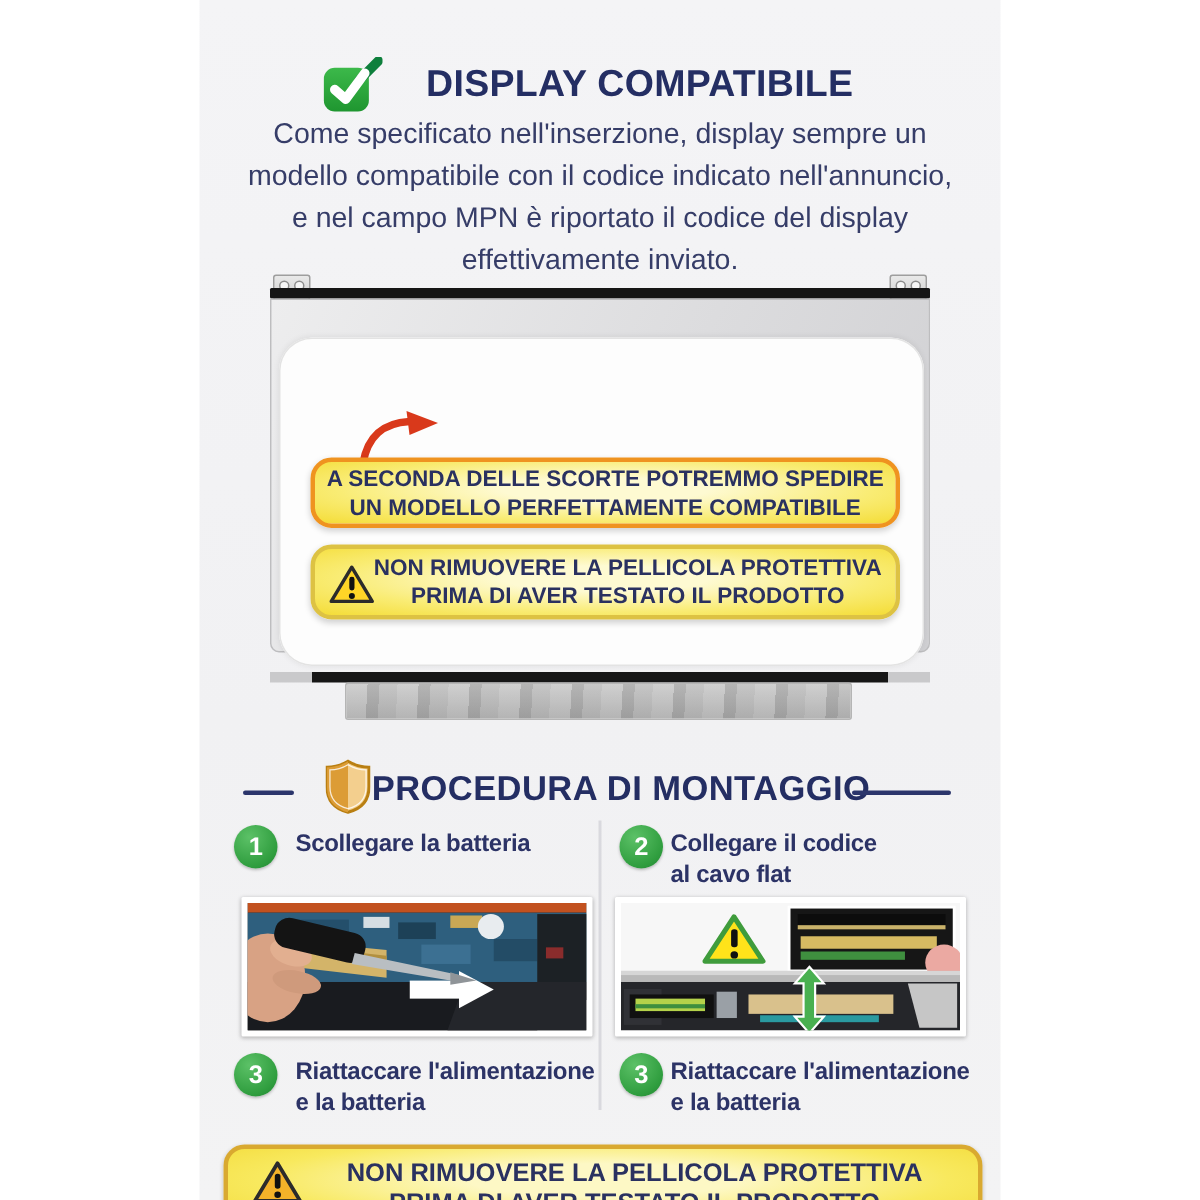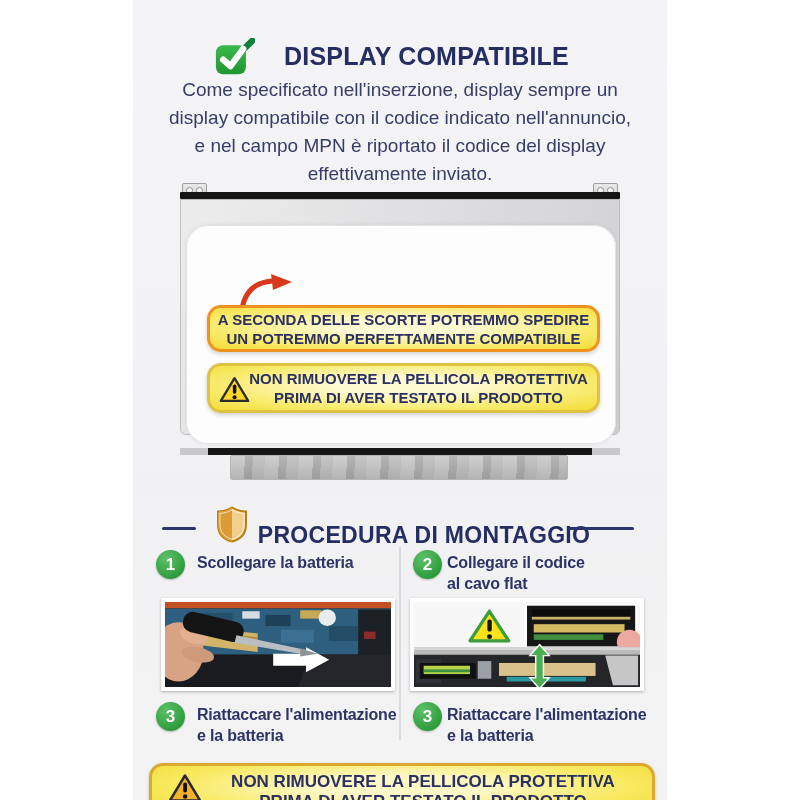--- a/index.html
+++ b/index.html
@@ -45,21 +45,21 @@
   .b-stock{top:122px;height:47px;border:3px solid #ef9320;}
   .b-film{top:180px;height:50px;border:3px solid #ddc243;padding-left:30px;}
   .b-film .tri{position:absolute;left:9px;top:10px;}
 
   
   .proc{position:absolute;top:505px;left:0;width:534px;height:42px;}
   .proc .rule{position:absolute;top:22px;height:3px;background:#2b356b;border-radius:2px;}
   .proc .rule.l{left:29px;width:34px;}
   .proc .rule.r{left:435px;width:66px;}
   .proc .shield{position:absolute;left:84px;top:1px;}
-  .proc h2{position:absolute;left:0;top:5px;width:534px;margin:12px;text-align:center;
+  .proc h2{position:absolute;left:0;top:5px;width:534px;margin:2px;text-align:center;
            padding-left:24px;box-sizing:border-box;
            font-size:23px;font-weight:bold;color:#242e63;letter-spacing:.3px;}
 
   
   .stepcircle{position:absolute;width:29px;height:29px;border-radius:50%;
               background:radial-gradient(circle at 35% 28%,#5cc167 0%,#2f9d3e 70%,#238032 100%);
               color:#fff;font-weight:bold;font-size:17px;display:flex;align-items:center;justify-content:center;
               box-shadow:0 1px 2px rgba(0,0,0,.25);}
   .steptext{position:absolute;color:#2c3366;font-weight:bold;font-size:16px;line-height:21px;letter-spacing:-.2px;}
   .vdivider{position:absolute;left:266px;top:547px;width:2px;height:193px;background:#d9d9de;}
@@ -96,21 +96,21 @@
         </defs>
         <rect x="1" y="7" width="33" height="32" rx="8" fill="url(#grn)"></rect>
         <path d="M27 16 L41 2" stroke="#0e7f3c" stroke-width="7" stroke-linecap="round" fill="none"></path>
         <path d="M9 23 L17 30 L31 11" stroke="#ffffff" stroke-width="7" stroke-linecap="round" stroke-linejoin="round" fill="none"></path>
       </svg>
       <h1>DISPLAY COMPATIBILE</h1>
     </div>
 
     <div class="intro">
       <div>Come specificato nell'inserzione, display sempre un</div>
-      <div>display compatibile con il codice indicato nell'annuncio,</div>
+      <div>modello compatibile con il codice indicato nell'annuncio,</div>
       <div>e nel campo MPN è riportato il codice del display</div>
       <div>effettivamente inviato.</div>
     </div>
 
     <div class="panel">
       <div class="hinge" style="left:2px">
         <span class="hole" style="left:3px"></span>
         <span class="hole" style="left:13px"></span>
       </div>
       <div class="hinge" style="left:413px">
@@ -123,21 +123,21 @@
       </div>
 
       <svg class="redarrow" viewBox="0 0 58 38">
         <path d="M5 36 C8 18 18 9 36 8" stroke="#d9391b" stroke-width="5" fill="none" stroke-linecap="round"></path>
         <polygon points="34,1 55,9 36,17" fill="#d9391b"></polygon>
       </svg>
 
       <div class="ybanner b-stock">
         <div>
           <div>A SECONDA DELLE SCORTE POTREMMO SPEDIRE</div>
-          <div>UN POTREMMO PERFETTAMENTE COMPATIBILE</div>
+          <div>UN MODELLO PERFETTAMENTE COMPATIBILE</div>
         </div>
       </div>
 
       <div class="ybanner b-film">
         <svg class="tri" width="31" height="28" viewBox="0 0 34 30">
           <path d="M17 2 L32 27 L2 27 Z" fill="#ffd527" stroke="#2b2b2b" stroke-width="2.5" stroke-linejoin="round"></path>
           <rect x="15.2" y="9" width="3.8" height="10" rx="1.8" fill="#111111"></rect>
           <circle cx="17.1" cy="23" r="2.2" fill="#111111"></circle>
         </svg>
         <div>

